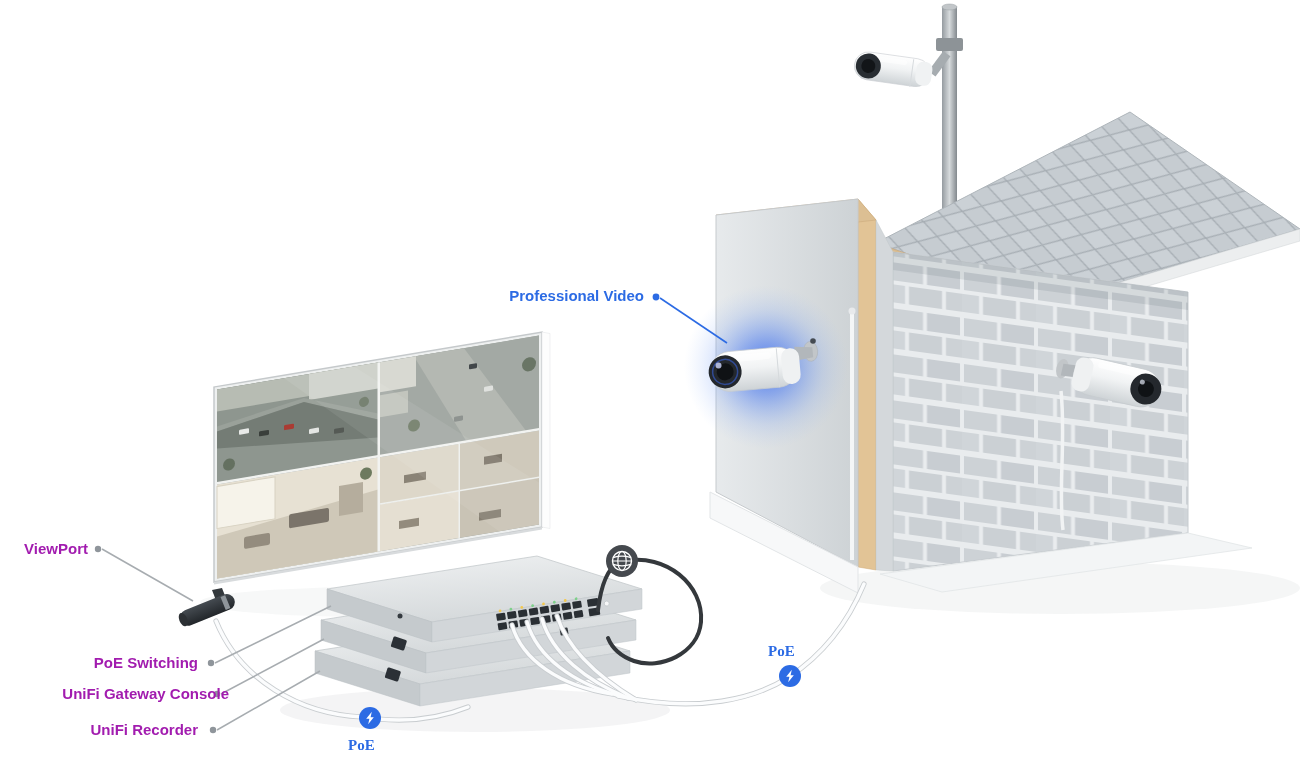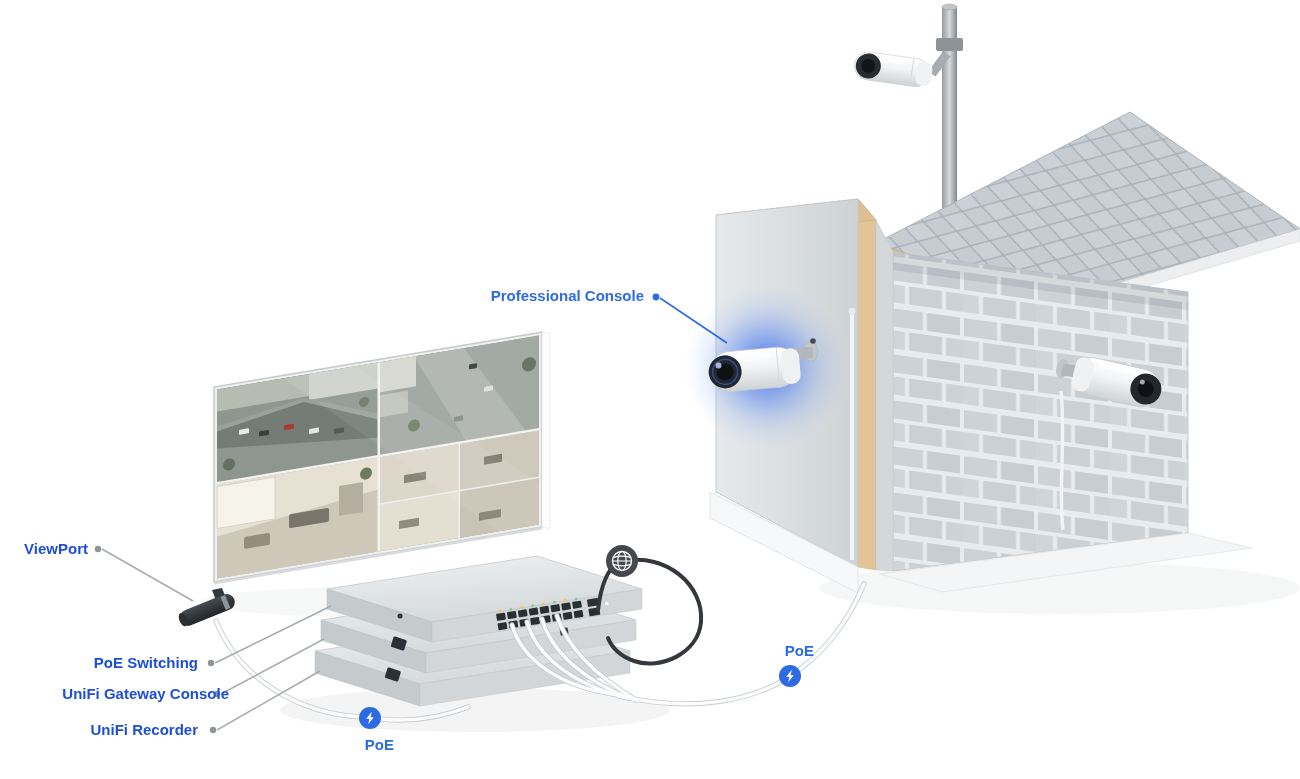--- a/index.html
+++ b/index.html
@@ -1,22 +1,22 @@
 <!DOCTYPE html>
 <html><head>
 <meta charset="utf-8">
 <style>
   html,body{margin:0;padding:0;background:#ffffff;}
   #canvas{position:relative;width:1300px;height:779px;background:#ffffff;overflow:hidden;
           font-family:"Liberation Sans", sans-serif;}
   #scene{position:absolute;left:0;top:0;}
-  .lbl{position:absolute;font-weight:700;font-size:15px;line-height:18px;color:#1d4ed8;
+  .lbl{position:absolute;font-weight:700;font-size:15px;line-height:18px;color:#a21caf;
        white-space:nowrap;}
   .lbl.right{text-align:right;}
-  .lbl.center{text-align:right;}
+  .lbl.center{text-align:left;font-family:Liberation Serif, serif;}
   .lbl.blue{color:#2c6be4;}
 </style>
 </head>
 <body>
 
 <div id="canvas">
 
 <svg id="scene" width="1300" height="779" viewBox="0 0 1300 779">
   <defs>
     <linearGradient id="panelGrad" x1="0" y1="0" x2="1" y2="0">
@@ -324,19 +324,19 @@
 </svg>
 
 <div class="lbl right" style="left:6px;top:540px;width:82px;">ViewPort</div>
 
 <div class="lbl right" style="left:0;top:654px;width:198px;">PoE Switching</div>
 
 <div class="lbl right" style="left:0;top:685px;width:198px;margin-left:31px;">UniFi Gateway Console</div>
 
 <div class="lbl right" style="left:0;top:721px;width:198px;">UniFi Recorder</div>
 
-<div class="lbl right blue" style="left:448px;top:287px;width:196px;">Professional Console</div>
+<div class="lbl right blue" style="left:448px;top:287px;width:196px;">Professional Video</div>
 
 <div class="lbl center blue" style="left:768px;top:642px;width:46px;">PoE</div>
 
 <div class="lbl center blue" style="left:348px;top:736px;width:46px;">PoE</div>
 
 </div>
 
 </body></html>

